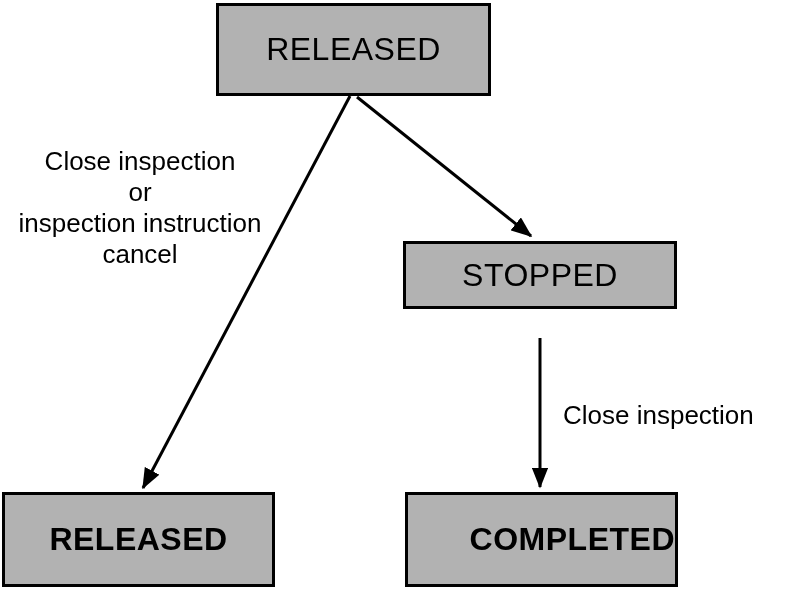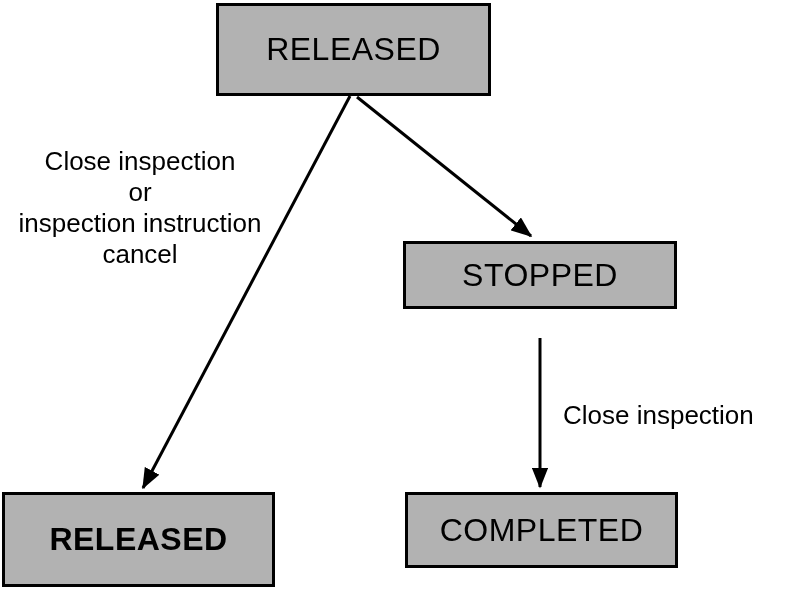--- a/index.html
+++ b/index.html
@@ -44,21 +44,21 @@
     display: flex;
     align-items: center;
     justify-content: center;
     font-size: 32px;
     letter-spacing: 0.5px;
     text-align: center;
   }
   .node-released  { left: 216px; top: 3px;   width: 275px; height: 93px; }
   .node-stopped   { left: 403px; top: 241px; width: 274px; height: 68px; }
   .node-aborted   { left: 2px;   top: 492px; width: 273px; height: 95px; font-weight: bold; }
-  .node-completed { left: 405px; top: 492px; width: 273px; height: 76px; font-weight: normal; }
+  .node-completed { left: 405px; top: 492px; width: 273px; height: 95px; font-weight: bold; justify-content: flex-end; }
   .edge-label {
     position: absolute;
     font-size: 26px;
     line-height: 31px;
     color: var(--text);
   }
   .label-released-aborted {
     left: -10px;
     top: 146px;
     width: 300px;

